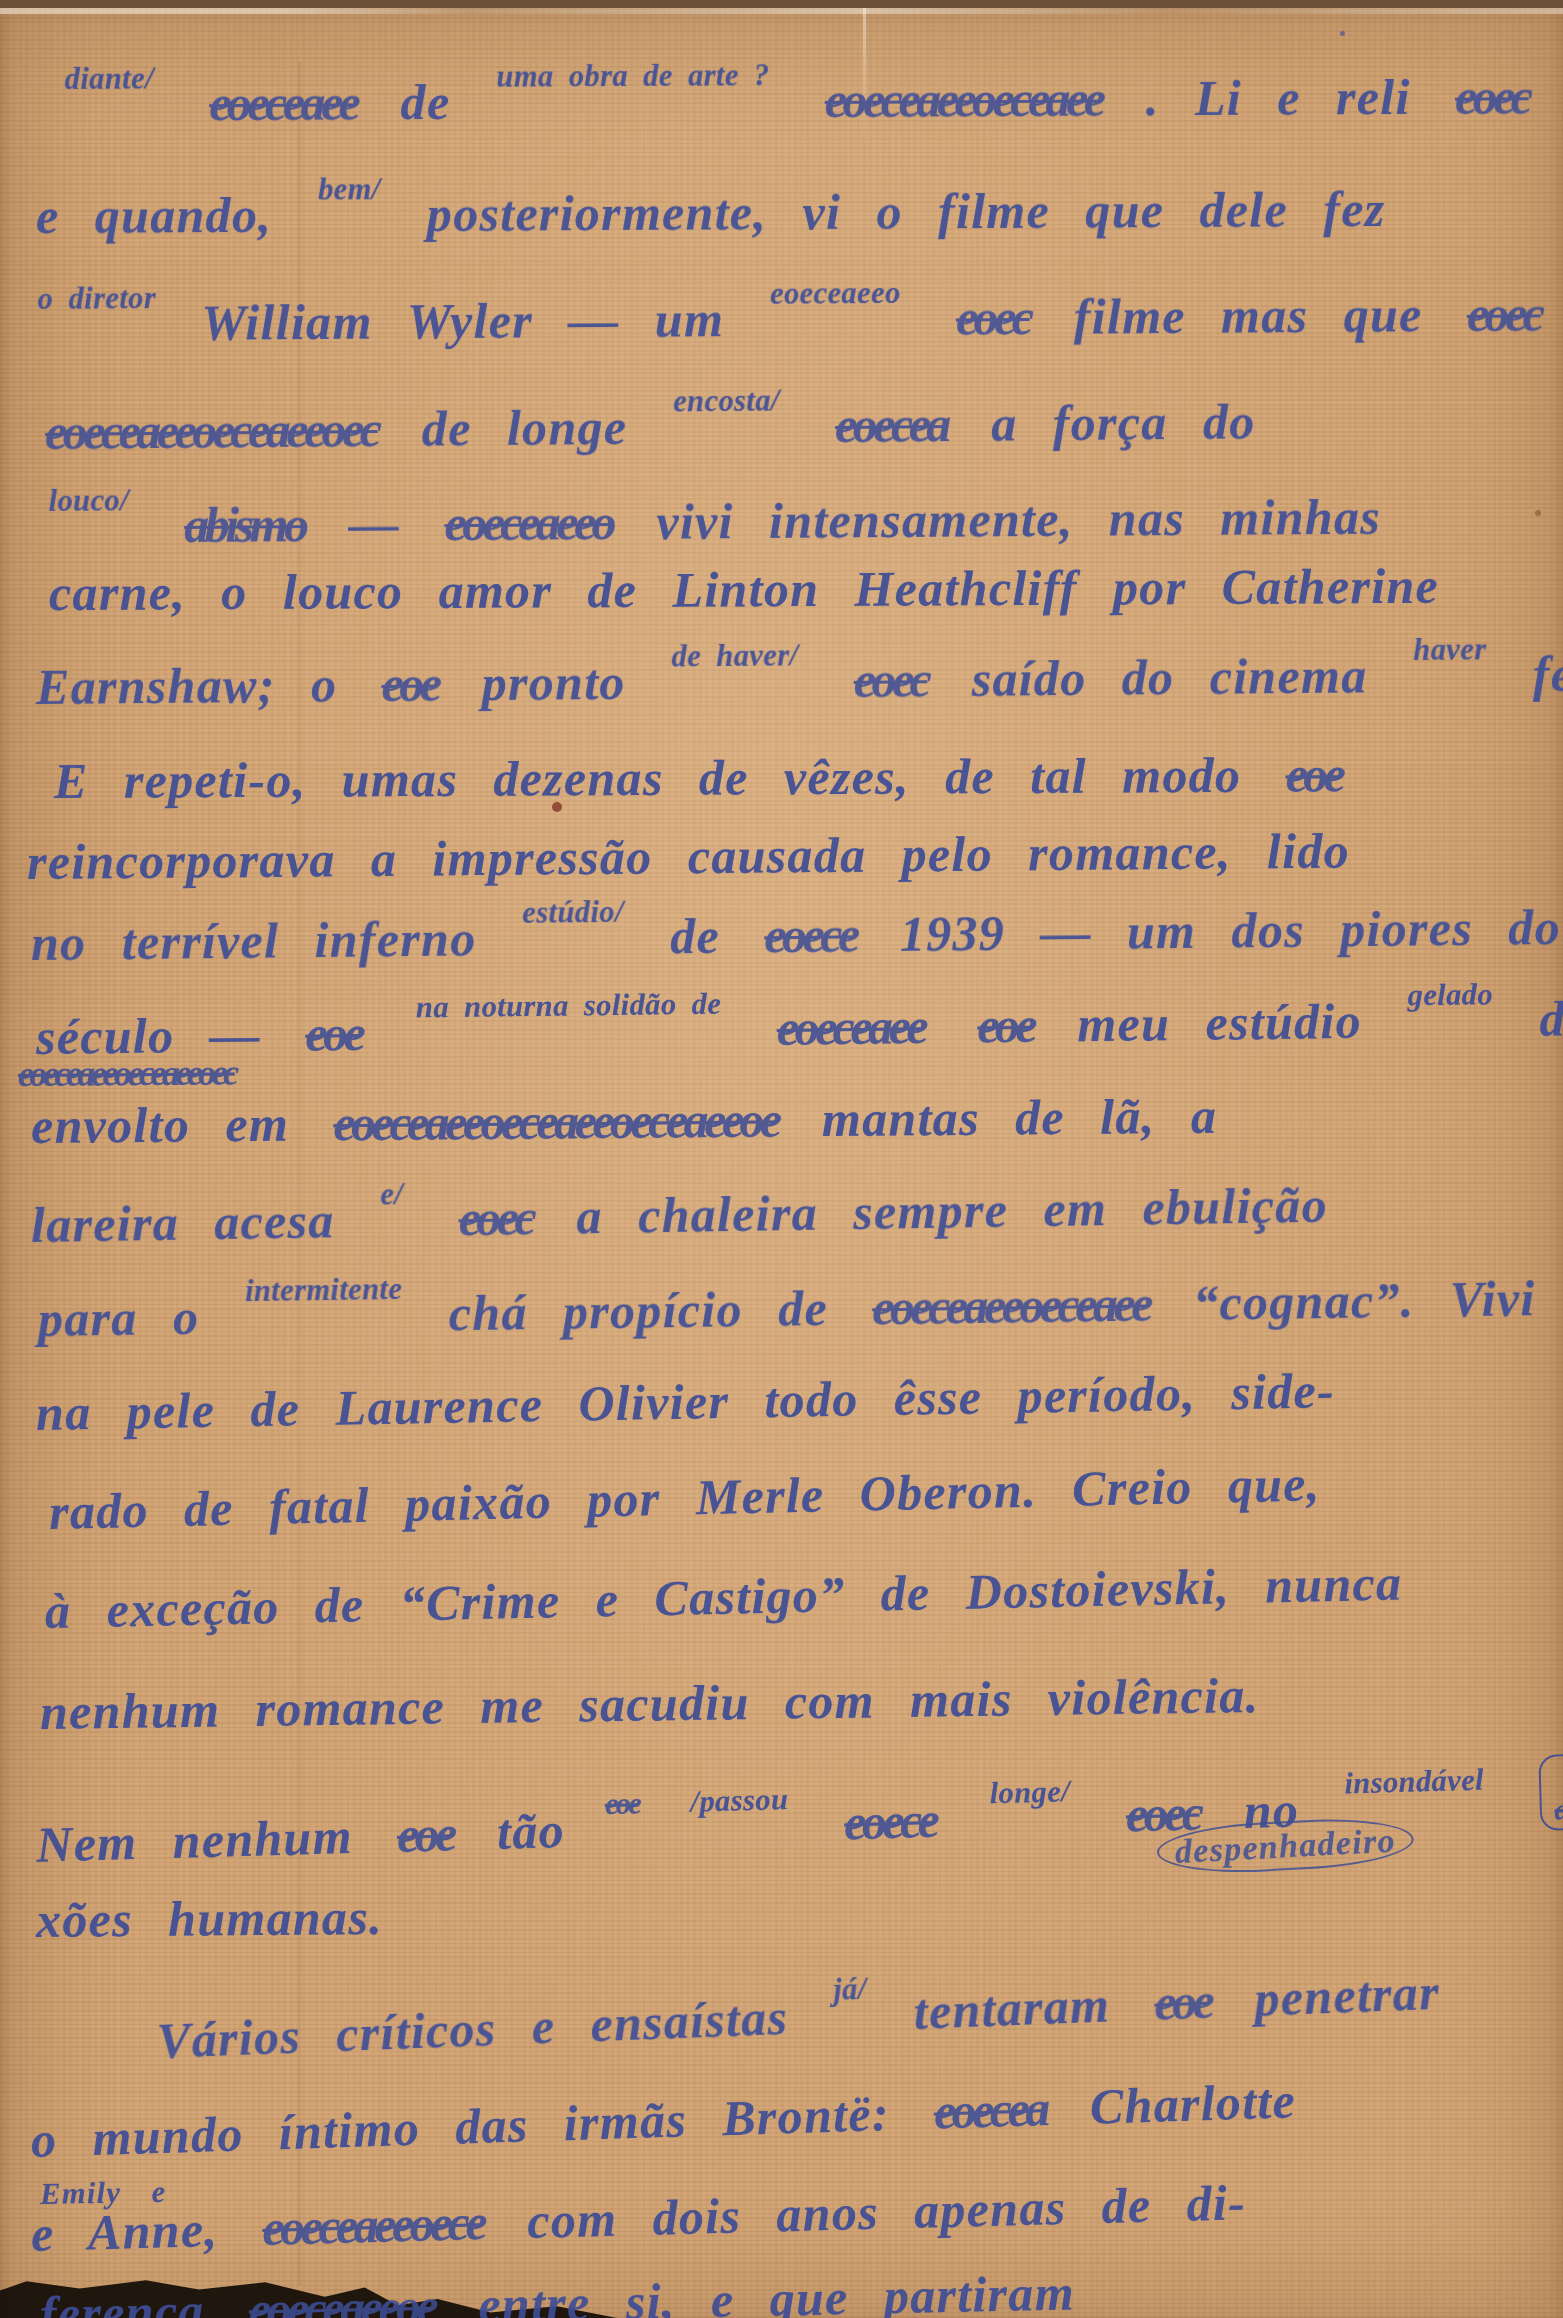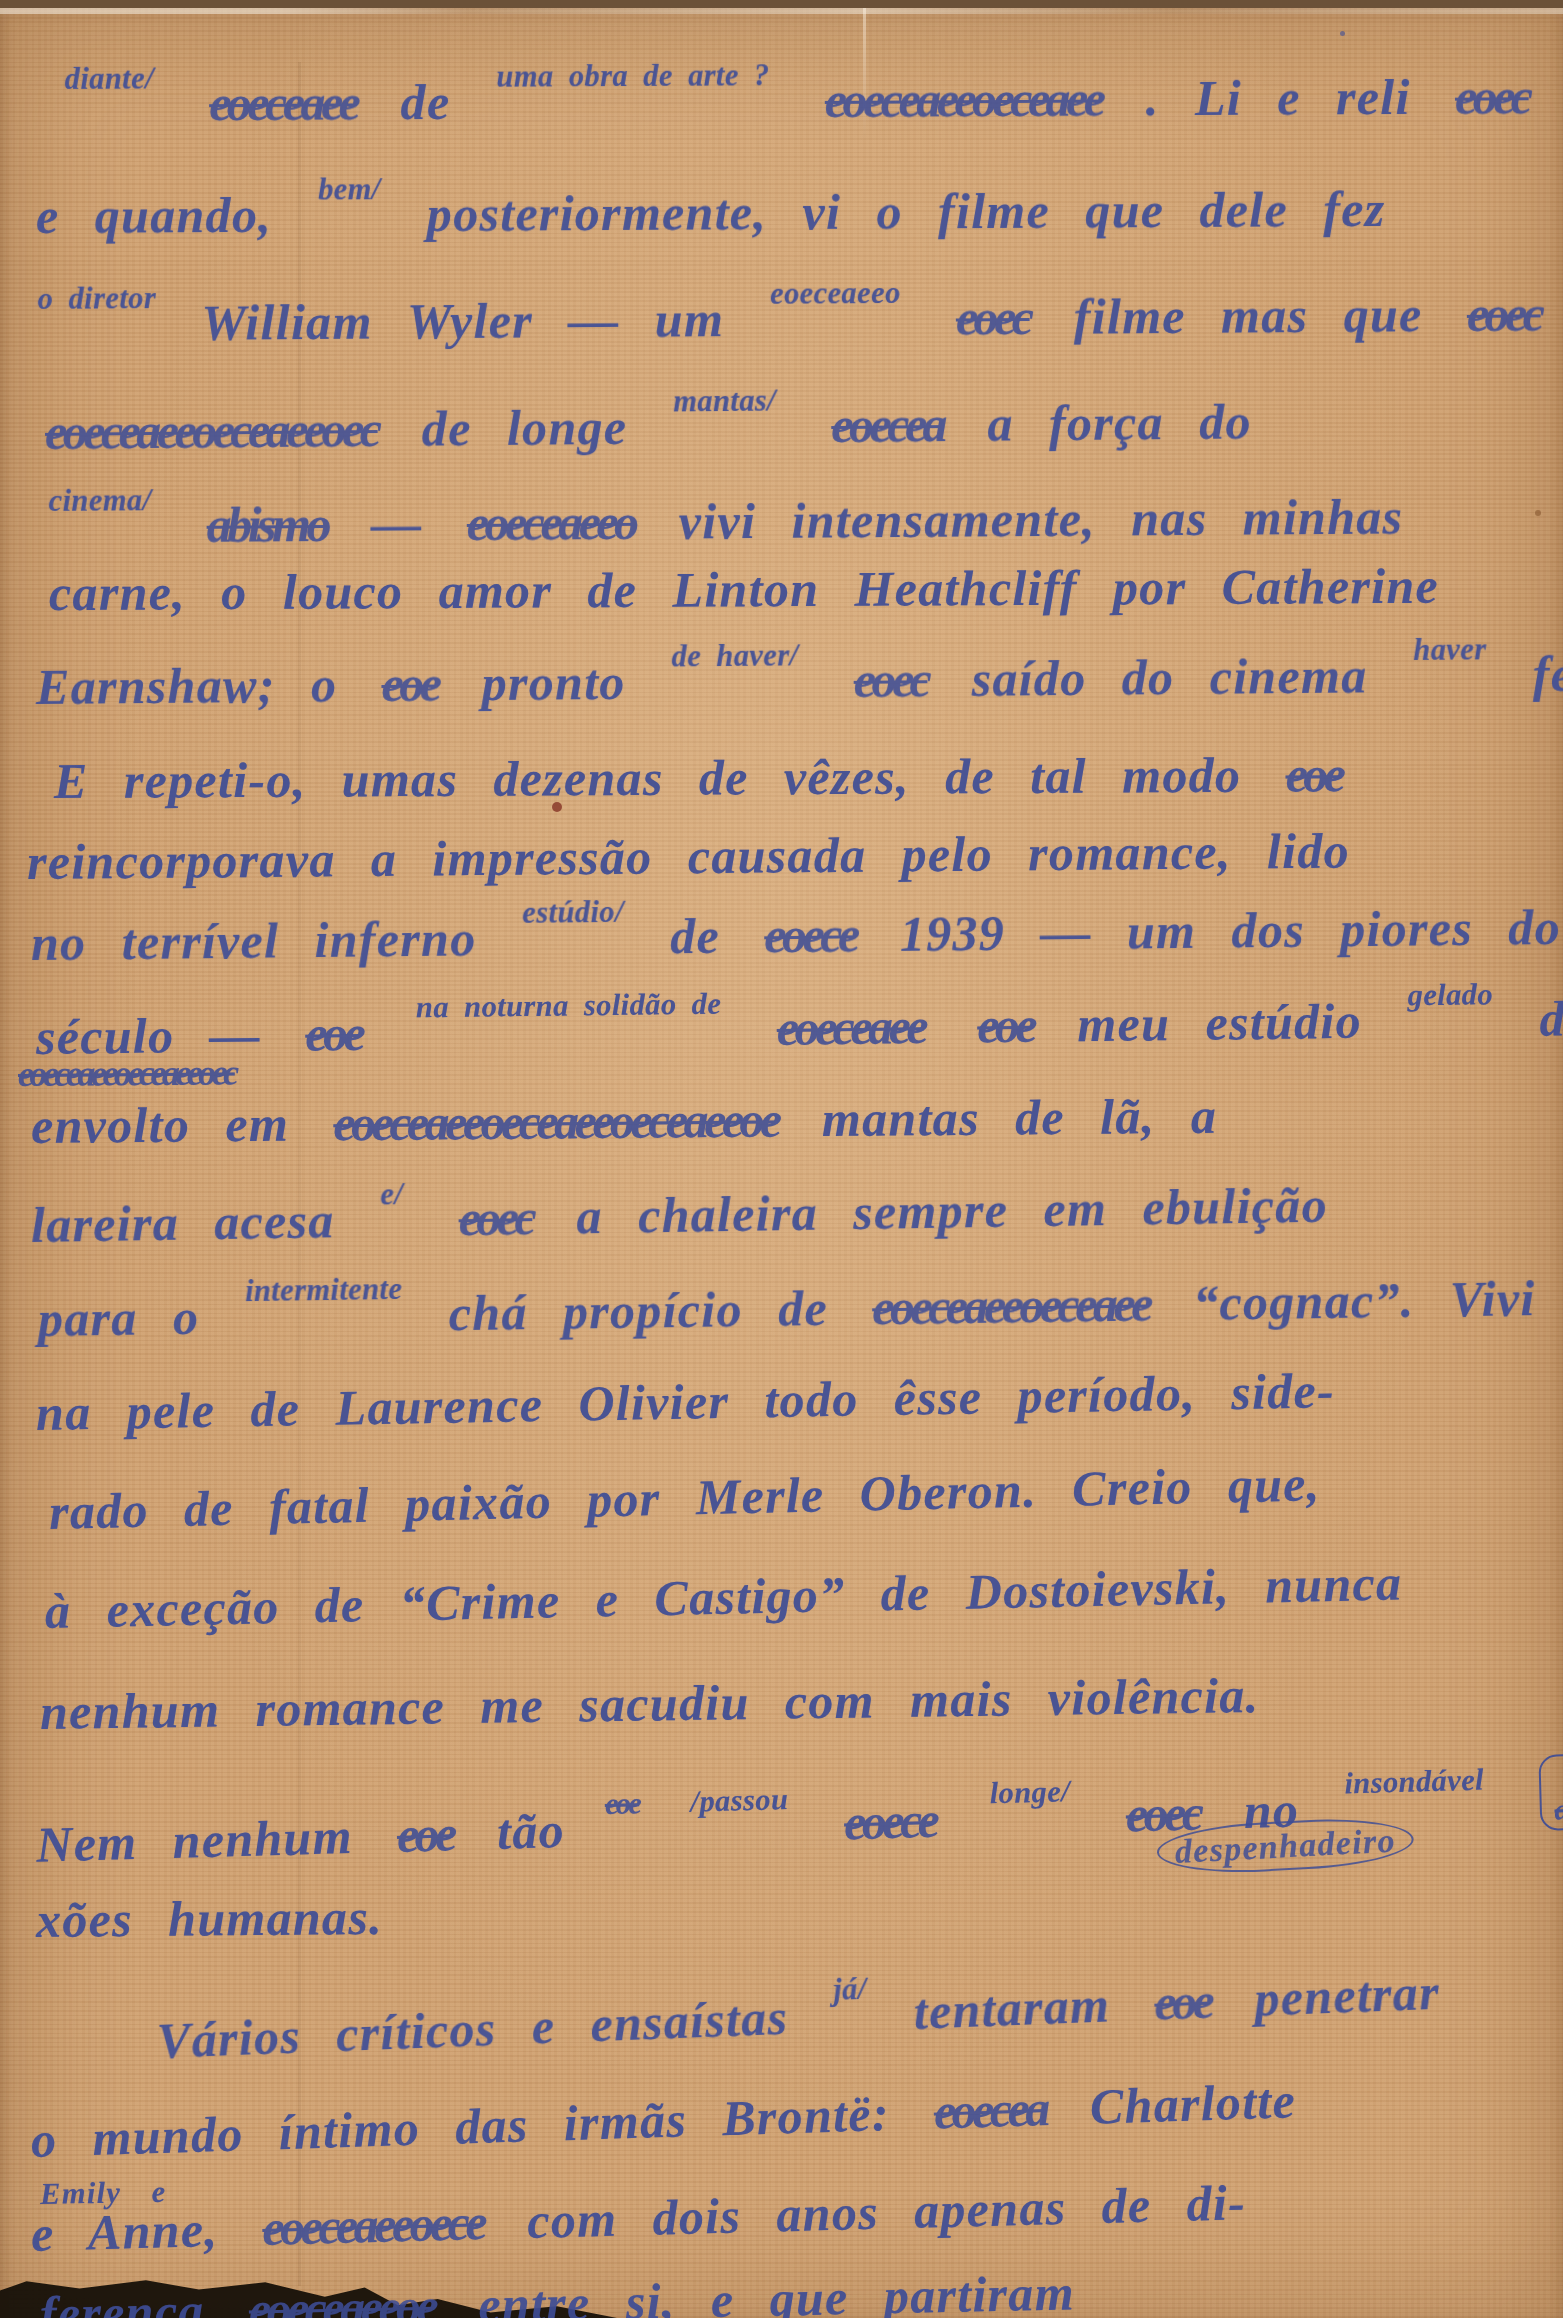--- a/index.html
+++ b/index.html
@@ -110,22 +110,22 @@
   <div class="edge-top"></div>
   <div class="crease-v" style="left:863px;top:0;height:134px;"></div>
   <div class="crease-long" style="left:298px;top:54px;height:2224px;"></div>
   <div class="stain" style="left:552px;top:794px;width:10px;height:10px;background:#8a3b2a;opacity:.85;"></div>
   <div class="stain" style="left:1340px;top:23px;width:5.4px;height:5.4px;background:#3e4d96;opacity:.6;"></div>
   <div class="stain" style="left:1535px;top:502px;width:6.3px;height:6.3px;background:#7a4a22;opacity:.5;"></div>
   <div class="torn"></div>
 <div class="line" style="left: 54px; top: 67px; transform: rotate(-0.3deg);"><span class="ins">diante/</span> <span class="scr">eoeceaee</span> <span>de</span> <span class="ins">uma obra de arte ?</span> <span class="scr">eoeceaeeoeceaee</span> <span>. Li e reli</span> <span class="scr">eoec</span>     </div>
     <div class="line" style="left: 36px; top: 179px; transform: rotate(-0.3deg);"><span>e quando,</span> <span class="ins">bem/</span> <span>posteriormente, vi o filme que dele fez</span> </div>
     <div class="line" style="left: 27px; top: 287px; transform: rotate(-0.4deg);"><span class="ins">o diretor</span> <span>William Wyler — um</span> <span class="ins">eoeceaeeo</span> <span class="scr">eoec</span> <span>filme mas que</span> <span class="scr">eoec</span> <span>, nem</span> </div>
-    <div class="line" style="left: 36px; top: 395px; transform: rotate(-0.5deg);"><span class="scr">eoeceaeeoeceaeeoec</span> <span>de longe</span> <span class="ins">mantas/</span> <span class="scr">eoecea</span> <span>a força do</span> </div>
-    <div class="line" style="left: 38px; top: 489px; transform: rotate(-0.4deg);"><span class="ins">cinema/</span> <span class="scr">abismo</span> <span>—</span> <span class="scr">eoeceaeeo</span> <span>vivi intensamente, nas minhas</span> </div>
+    <div class="line" style="left: 36px; top: 395px; transform: rotate(-0.5deg);"><span class="scr">eoeceaeeoeceaeeoec</span> <span>de longe</span> <span class="ins">encosta/</span> <span class="scr">eoecea</span> <span>a força do</span> </div>
+    <div class="line" style="left: 38px; top: 489px; transform: rotate(-0.4deg);"><span class="ins">louco/</span> <span class="scr">abismo</span> <span>—</span> <span class="scr">eoeceaeeo</span> <span>vivi intensamente, nas minhas</span> </div>
     <div class="line" style="left: 49px; top: 556px; transform: rotate(-0.3deg);"><span>carne, o louco amor de Linton Heathcliff por Catherine</span> </div>
     <div class="line" style="left: 36px; top: 650px; transform: rotate(-0.5deg);"><span>Earnshaw; o</span> <span class="scr">eoe</span> <span>pronto</span> <span class="ins">de haver/</span> <span class="scr">eoec</span> <span>saído do cinema</span> <span class="ins">haver</span> <span>febril.</span> </div>
     <div class="line" style="left: 54px; top: 744px; transform: rotate(-0.3deg);"><span>E repeti-o, umas dezenas de vêzes, de tal modo</span> <span class="scr">eoe</span> </div>
     <div class="line" style="left: 27px; top: 825px; transform: rotate(-0.5deg);"><span>reincorporava a impressão causada pelo romance, lido</span> </div>
     <div class="line" style="left: 31px; top: 906px; transform: rotate(-0.6deg);"><span>no terrível inferno</span> <span class="ins">estúdio/</span> <span>de</span> <span class="scr">eoece</span> <span>1939 — um dos piores do</span> </div>
     <div class="line" style="left: 36px; top: 1000px; transform: rotate(-0.7deg);"><span>século —</span> <span class="scr">eoe</span> <span class="ins">na noturna solidão de</span> <span class="scr">eoeceaee</span> <span class="scr">eoe</span> <span>meu estúdio</span> <span class="ins">gelado</span> <span>de</span>    </div>
     <div class="line" style="left: 9px; top: 1045px; transform: rotate(-0.4deg); font-size: 36px;"><span class="scr">eoeceaeeoeceaeeoec</span> </div>
     <div class="line" style="left: 31px; top: 1089px; transform: rotate(-0.5deg);"><span>envolto em</span> <span class="scr">eoeceaeeoeceaeeoeceaeeoe</span> <span>mantas de lã, a</span> </div>
     <div class="line" style="left: 31px; top: 1188px; transform: rotate(-0.9deg);"><span>lareira acesa</span> <span class="ins">e/</span> <span class="scr">eoec</span> <span>a chaleira sempre em ebulição</span> </div>
     <div class="line" style="left: 38px; top: 1282px; transform: rotate(-0.8deg);"><span>para o</span> <span class="ins">intermitente</span> <span>chá propício de</span> <span class="scr">eoeceaeeoeceaee</span> <span>“cognac”. Vivi</span> </div>

